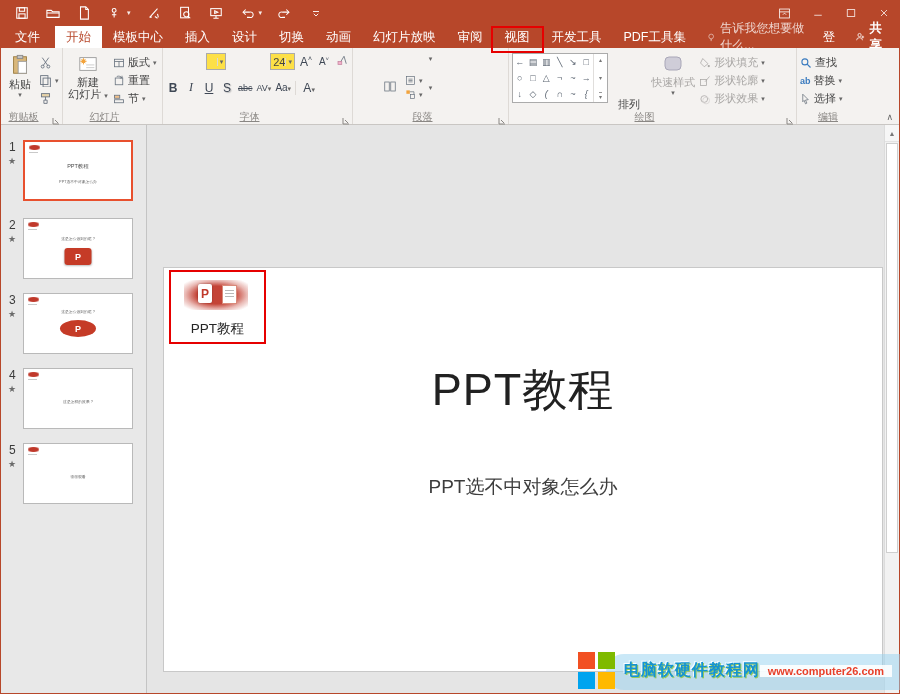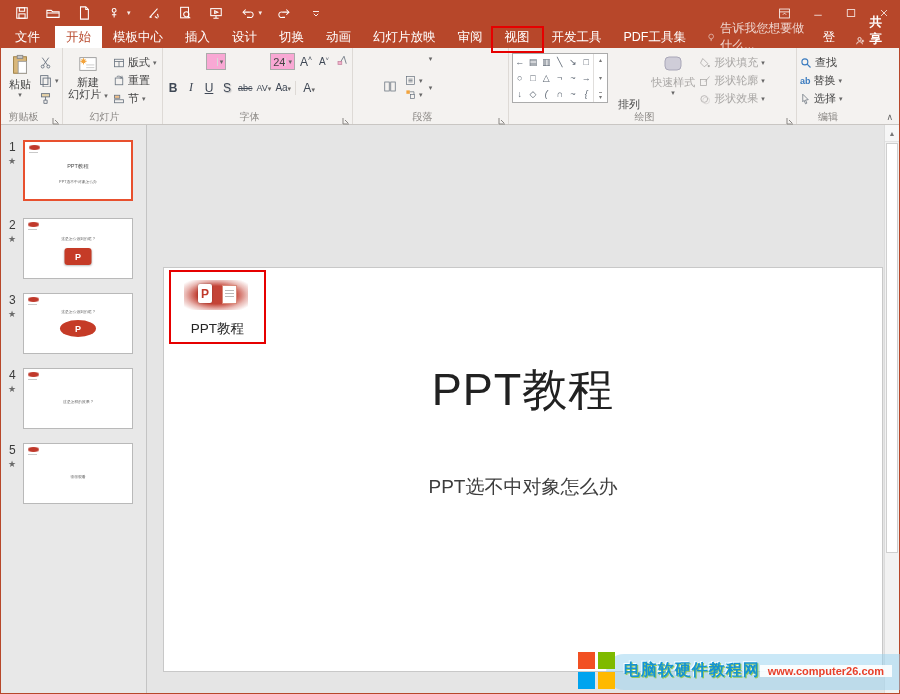--- a/index.html
+++ b/index.html
@@ -20,37 +20,37 @@
   
   .tabrow{position:absolute;left:0;top:26px;right:0;height:22px;background:#b7472a;display:flex;
           align-items:stretch;color:#fff;font-size:12.5px;}
   .tab{padding:0 11px;line-height:22px;white-space:nowrap;position:relative;}
   .tab.file{padding:0 15px;}
   .tab.active{background:#fff;color:#b7472a;}
   .redbox{position:absolute;left:-3px;right:-3px;top:0;bottom:-5px;border:2px solid #e60000;z-index:30;}
   .tellme{display:flex;align-items:center;gap:5px;color:rgba(255,255,255,.78);padding-left:10px;font-size:12px;}
   .tr-spacer{flex:1;}
   .signin{line-height:22px;padding:0 13px;}
-  .share{display:flex;align-items:flex-end;gap:4px;padding-right:12px;font-weight:bold;}
+  .share{display:flex;align-items:center;gap:4px;padding-right:12px;font-weight:bold;}
   
   .ribbon{position:absolute;left:1px;top:48px;right:1px;height:76px;background:#f4f2f0;
           border-bottom:1px solid #c9c6c3;display:flex;font-size:11px;color:#444;}
   .group{position:relative;border-right:1px solid #dedad6;padding:3px 3px 13px 3px;box-sizing:border-box;}
-  .glabel{position:absolute;bottom:0;left:0;right:16px;text-align:center;font-size:10px;color:#8a8784;}
+  .glabel{position:absolute;bottom:0;left:0;right:16px;text-align:center;font-size:10px;color:#8a8784;text-decoration:underline;}
   .launcher{position:absolute;right:2px;bottom:1px;width:8px;height:8px;}
   .launcher svg{stroke:#8a8784;fill:none;stroke-width:1;}
   .bigbtn{display:inline-flex;flex-direction:column;align-items:center;justify-content:flex-start;
           gap:2px;padding-top:3px;vertical-align:top;height:56px;box-sizing:border-box;}
   .bigbtn .cap{text-align:center;line-height:12px;}
   .dda{font-size:7px;color:#666;line-height:6px;}
   .minicol{display:inline-flex;flex-direction:column;gap:3px;vertical-align:top;padding-top:4px;}
   .sbtn{display:flex;align-items:center;gap:3px;height:15px;}
   .gi svg{stroke:#6b7480;fill:none;stroke-width:1.1;}
   .ln{width:13px;height:10px;background:repeating-linear-gradient(to bottom,#65707c 0 1.4px,transparent 1.4px 4px);}
-  .combo{background:#f9a8d4;border:1px solid #ababab;height:17px;display:flex;align-items:center;
+  .combo{background:#fde047;border:1px solid #ababab;height:17px;display:flex;align-items:center;
          font-size:11px;padding:4px 2px;box-sizing:border-box;margin-left:40px;}
   .combo .ca{margin-left:auto;font-size:7px;color:#666;border-left:1px solid #d8d8d8;padding-left:2px;}
   .frow{display:flex;align-items:center;gap:4px;height:21px;}
   .fbtn{min-width:14px;text-align:center;font-size:12px;color:#3f4855;}
   .gallery{width:96px;height:50px;background:#fff;border:1px solid #ababab;display:flex;box-sizing:border-box;}
   .gshapes{flex:1;display:grid;grid-template-columns:repeat(6,1fr);align-items:center;justify-items:center;
            font-size:9px;color:#5a6470;line-height:1;}
   .gscroll{width:13px;border-left:1px solid #e0dedc;display:flex;flex-direction:column;align-items:center;
            justify-content:space-between;padding:2px 0;font-size:6px;color:#777;}
   .dtxt{color:#a8a6a4;}

